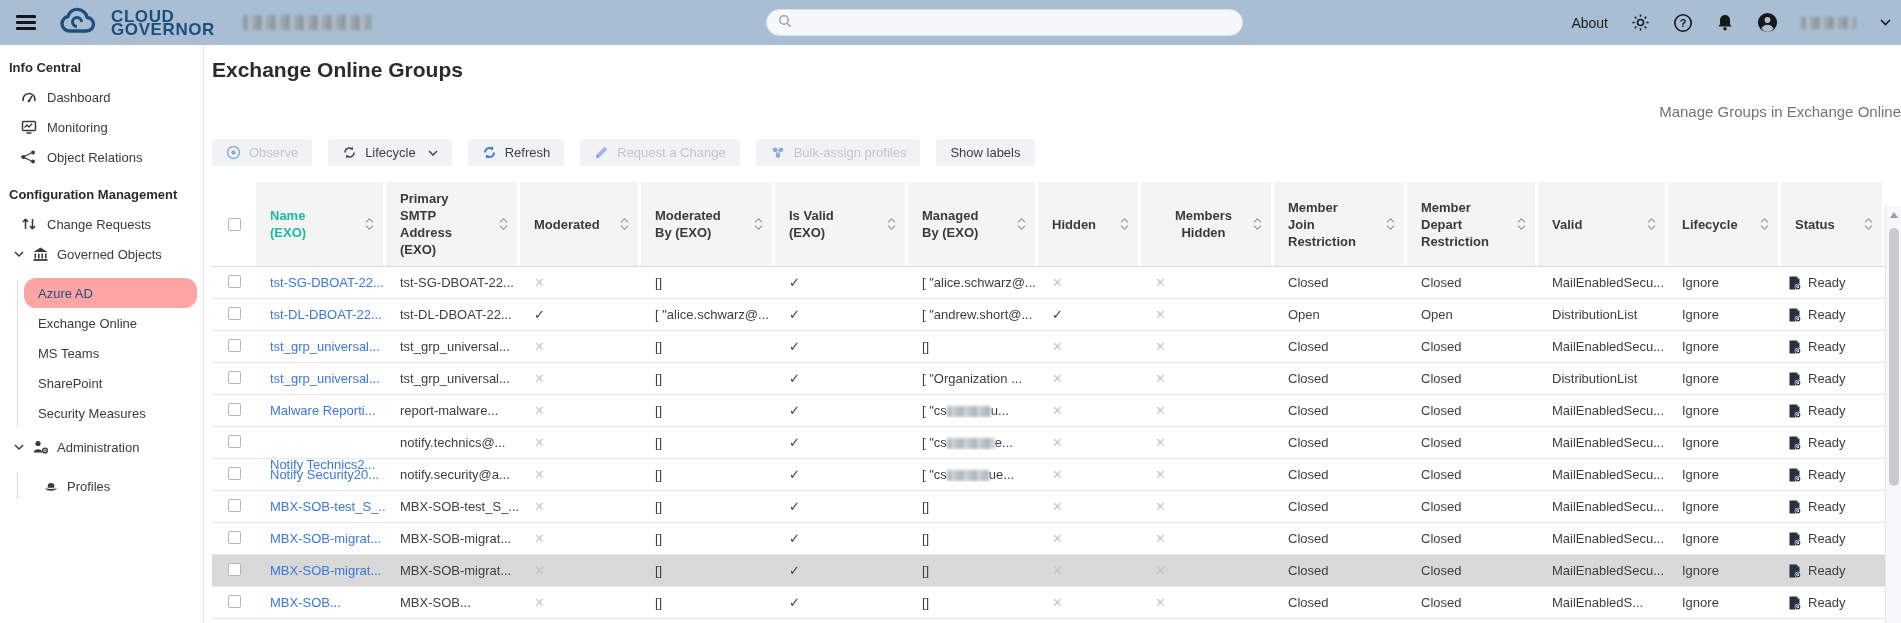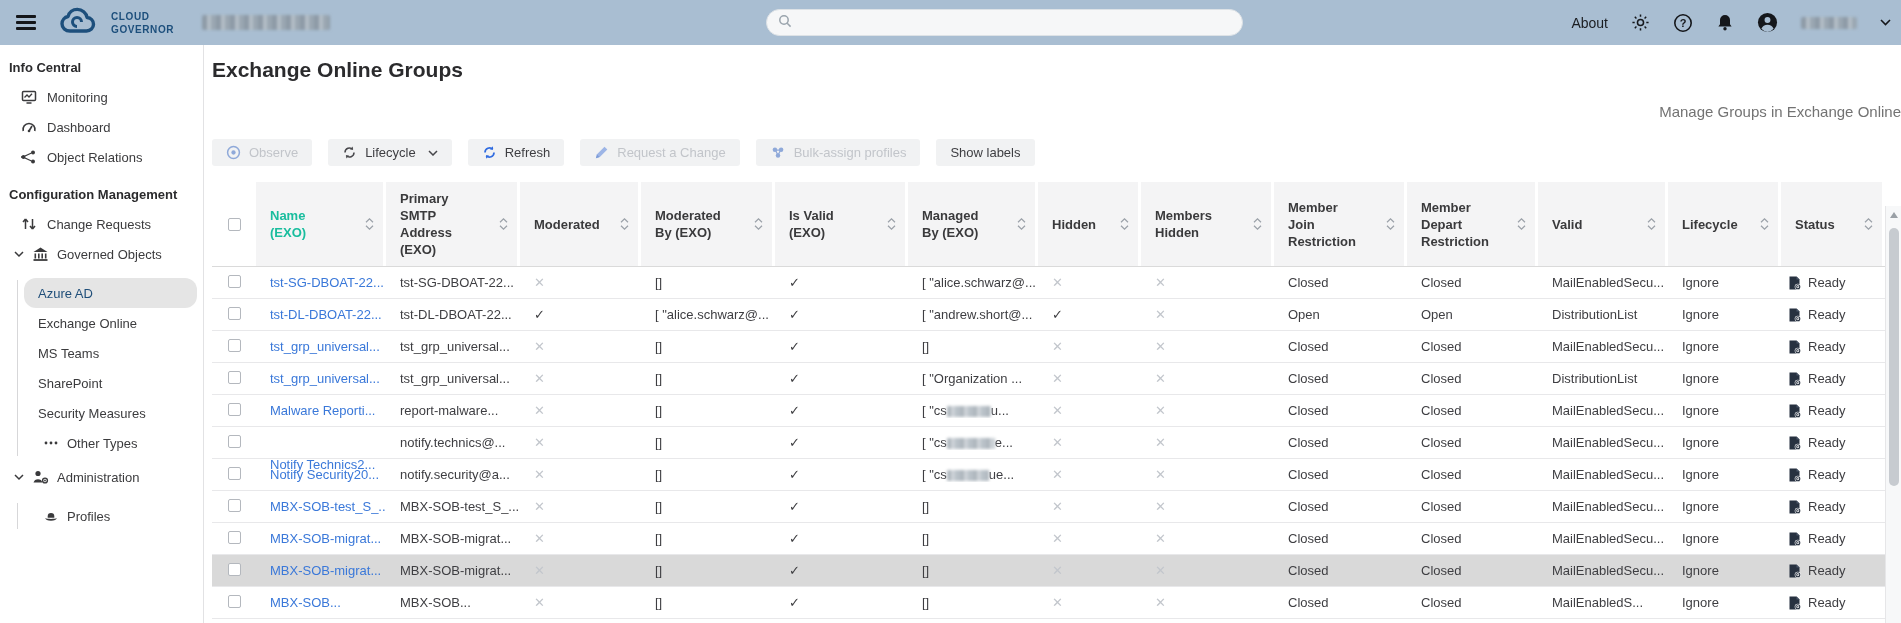--- a/index.html
+++ b/index.html
@@ -5,21 +5,21 @@
   * { box-sizing: border-box; margin: 0; padding: 0; }
   html,body { width:1901px; height:623px; }
   body { font-family:"Liberation Sans","DejaVu Sans",sans-serif; font-size:13px; color:#3e3e42; background:#fff; }
   .app { position:relative; width:1901px; height:623px; overflow:hidden; background:#fff; }
 
   
   .topbar { position:absolute; top:0; left:0; right:0; height:45px; background:#a9bed2; display:flex; align-items:center; }
   .hamburger { margin-left:16px; width:20px; cursor:pointer; }
   .hamburger div { height:2.5px; background:#14161a; margin:3.5px 0; border-radius:1px; }
   .brand { display:flex; align-items:center; margin-left:22px; gap:7px; }
-  .brand-text { color:#1d4f7c; font-weight:700; font-size:10px; line-height:13px; letter-spacing:.6px; }
+  .brand-text { color:#1d4f7c; font-weight:700; font-size:17px; line-height:13px; letter-spacing:.6px; }
   .redacted { display:inline-block; border-radius:2px;
       background:repeating-linear-gradient(90deg,#8d9aa6 0 5px,#b4bec7 5px 9px,#9aa7b2 9px 14px);
       filter:blur(1.6px); }
   .org-redacted { width:128px; height:15px; margin-left:28px; }
   .top-search { position:absolute; left:766px; top:9px; width:477px; height:27px; background:#f6f7f8;
       border:1px solid #dde2e6; border-radius:14px; display:flex; align-items:center; padding-left:11px; gap:7px; }
   .top-search input { border:none; outline:none; background:transparent; flex:1; font-size:13px; color:#333; }
   .top-right { position:absolute; right:10px; top:0; height:45px; display:flex; align-items:center; gap:23px; }
   .about { font-size:14px; color:#1b1d21; cursor:pointer; }
   .name-redacted { width:56px; height:12px; }
@@ -27,21 +27,21 @@
 
   
   .sidebar { position:absolute; top:45px; left:0; width:204px; bottom:0; background:#fff; border-right:1px solid #e2e2e4; overflow:hidden; }
   .side-section { margin-top:15px; margin-bottom:7px; padding-left:9px; font-weight:700; color:#2b2b2d; }
   .side-item { height:30px; display:flex; align-items:center; padding-left:20px; gap:10px; color:#3b3b3d; cursor:pointer; }
   .side-item.has-chevron { padding-left:13px; gap:8px; }
   .child-group { position:relative; margin-top:9px; margin-bottom:4px; }
   .child-group::before { content:''; position:absolute; left:17px; top:2px; bottom:2px; width:1px; background:#d7d7d9; }
   .side-child { height:30px; display:flex; align-items:center; padding-left:38px; gap:9px; color:#3b3b3d; cursor:pointer; }
   .side-child.with-icon { padding-left:44px; }
-  .side-child.selected { background:#e5e5e5; color:#1f4e79; margin-left:24px; margin-right:6px; padding-left:14px; border-radius:12px; }
+  .side-child.selected { background:#fca5a5; color:#1f4e79; margin-left:24px; margin-right:6px; padding-left:14px; border-radius:12px; }
   .icon-16 { width:17px; display:flex; justify-content:center; flex:none; }
 
   
   .main { position:absolute; top:45px; left:204px; right:0; bottom:0; background:#fff; padding:13px 0 0 8px; overflow:hidden; }
   .page-title { font-size:21px; font-weight:700; color:#2b2b2d; }
   .page-subtitle { margin-top:21px; font-size:15px; color:#737373;text-align:right; }
 
   .toolbar { margin-top:19px; display:flex; gap:16px; }
   .tb-btn { height:27px; background:#f1f2f3; border:none; border-radius:3px; padding:0 14px; display:flex; align-items:center; gap:8px;
       font-size:13px; color:#3e3e42; font-family:inherit; cursor:pointer; }
@@ -152,36 +152,36 @@
           </svg>
       </span>
     </div>
   </div>
 
   <div class="sidebar" id="sidebar">
       <div class="side-section">Info Central</div>
       <div class="side-item">
         <span class="icon-16">
           <svg width="16" height="16" viewBox="0 0 16 16">
+            <path d="M2.2 12a6 6 0 1 1 11.6 0" fill="none" stroke="#3a3a3c" stroke-width="1.6"></path>
+            <path d="M8 12 11 7" stroke="#3a3a3c" stroke-width="1.6"></path>
+            <circle cx="8" cy="12" r="1.3" fill="#3a3a3c"></circle>
+          </svg>
+        </span>
+        <span>Dashboard</span>
+      </div>
+      <div class="side-item">
+        <span class="icon-16">
+          <svg width="16" height="16" viewBox="0 0 16 16">
             <rect x="1.5" y="2.5" width="13" height="9" rx="1" fill="none" stroke="#3a3a3c" stroke-width="1.5"></rect>
             <path d="M3.5 8.5 6 6l2 2 3-3.2" fill="none" stroke="#3a3a3c" stroke-width="1.3"></path>
             <path d="M5.5 14h5" stroke="#3a3a3c" stroke-width="1.5"></path>
           </svg>
         </span>
         <span>Monitoring</span>
-      </div>
-      <div class="side-item">
-        <span class="icon-16">
-          <svg width="16" height="16" viewBox="0 0 16 16">
-            <path d="M2.2 12a6 6 0 1 1 11.6 0" fill="none" stroke="#3a3a3c" stroke-width="1.6"></path>
-            <path d="M8 12 11 7" stroke="#3a3a3c" stroke-width="1.6"></path>
-            <circle cx="8" cy="12" r="1.3" fill="#3a3a3c"></circle>
-          </svg>
-        </span>
-        <span>Dashboard</span>
       </div>
       <div class="side-item">
         <span class="icon-16">
           <svg width="17" height="16" viewBox="0 0 17 16">
             <circle cx="3.5" cy="8" r="2" fill="#3a3a3c"></circle>
             <circle cx="13" cy="3.5" r="2" fill="#3a3a3c"></circle>
             <circle cx="13" cy="12.5" r="2" fill="#3a3a3c"></circle>
             <path d="M5 7 11.5 4M5 9l6.5 3M1 8h1" stroke="#3a3a3c" stroke-width="1.3"></path>
           </svg>
         </span>
@@ -220,30 +220,20 @@
           <span>Exchange Online</span>
         </div>
         <div class="side-child">
           <span>MS Teams</span>
         </div>
         <div class="side-child">
           <span>SharePoint</span>
         </div>
         <div class="side-child">
           <span>Security Measures</span>
-        </div>
-        <div class="side-child with-icon">
-          <span class="icon-16" style="width:14px">
-            <svg width="14" height="6" viewBox="0 0 14 6">
-              <circle cx="2" cy="3" r="1.4" fill="#3a3a3c"></circle>
-              <circle cx="7" cy="3" r="1.4" fill="#3a3a3c"></circle>
-              <circle cx="12" cy="3" r="1.4" fill="#3a3a3c"></circle>
-            </svg>
-          </span>
-          <span>Other Types</span>
         </div>
       </div>
       <div class="side-item has-chevron">
         <span class="icon-16" style="width:11px">
           <svg width="10" height="7" viewBox="0 0 10 7">
             <path d="M1 1l4 4 4-4" fill="none" stroke="#3a3a3c" stroke-width="1.5"></path>
           </svg>
         </span>
         <span class="icon-16">
           <svg width="17" height="16" viewBox="0 0 17 16">
@@ -403,21 +393,21 @@
           </div>
           <div class="th" style="width: 100px;">
             <span class="th-label">Hidden</span>
             <span style="display:flex">
               <svg width="11" height="14" viewBox="0 0 11 14">
                 <path d="M2 5.2 5.5 1.8 9 5.2" fill="none" stroke="#9aa0a8" stroke-width="1.2"></path>
                 <path d="M2 8.8 5.5 12.2 9 8.8" fill="none" stroke="#9aa0a8" stroke-width="1.2"></path>
               </svg>
             </span>
           </div>
-          <div class="th" style="width: 130px;">
+          <div class="th" style="width: 130px; text-align: center;">
             <span class="th-label">Members
 Hidden</span>
             <span style="display:flex">
               <svg width="11" height="14" viewBox="0 0 11 14">
                 <path d="M2 5.2 5.5 1.8 9 5.2" fill="none" stroke="#9aa0a8" stroke-width="1.2"></path>
                 <path d="M2 8.8 5.5 12.2 9 8.8" fill="none" stroke="#9aa0a8" stroke-width="1.2"></path>
               </svg>
             </span>
           </div>
           <div class="th" style="width: 130px;">

